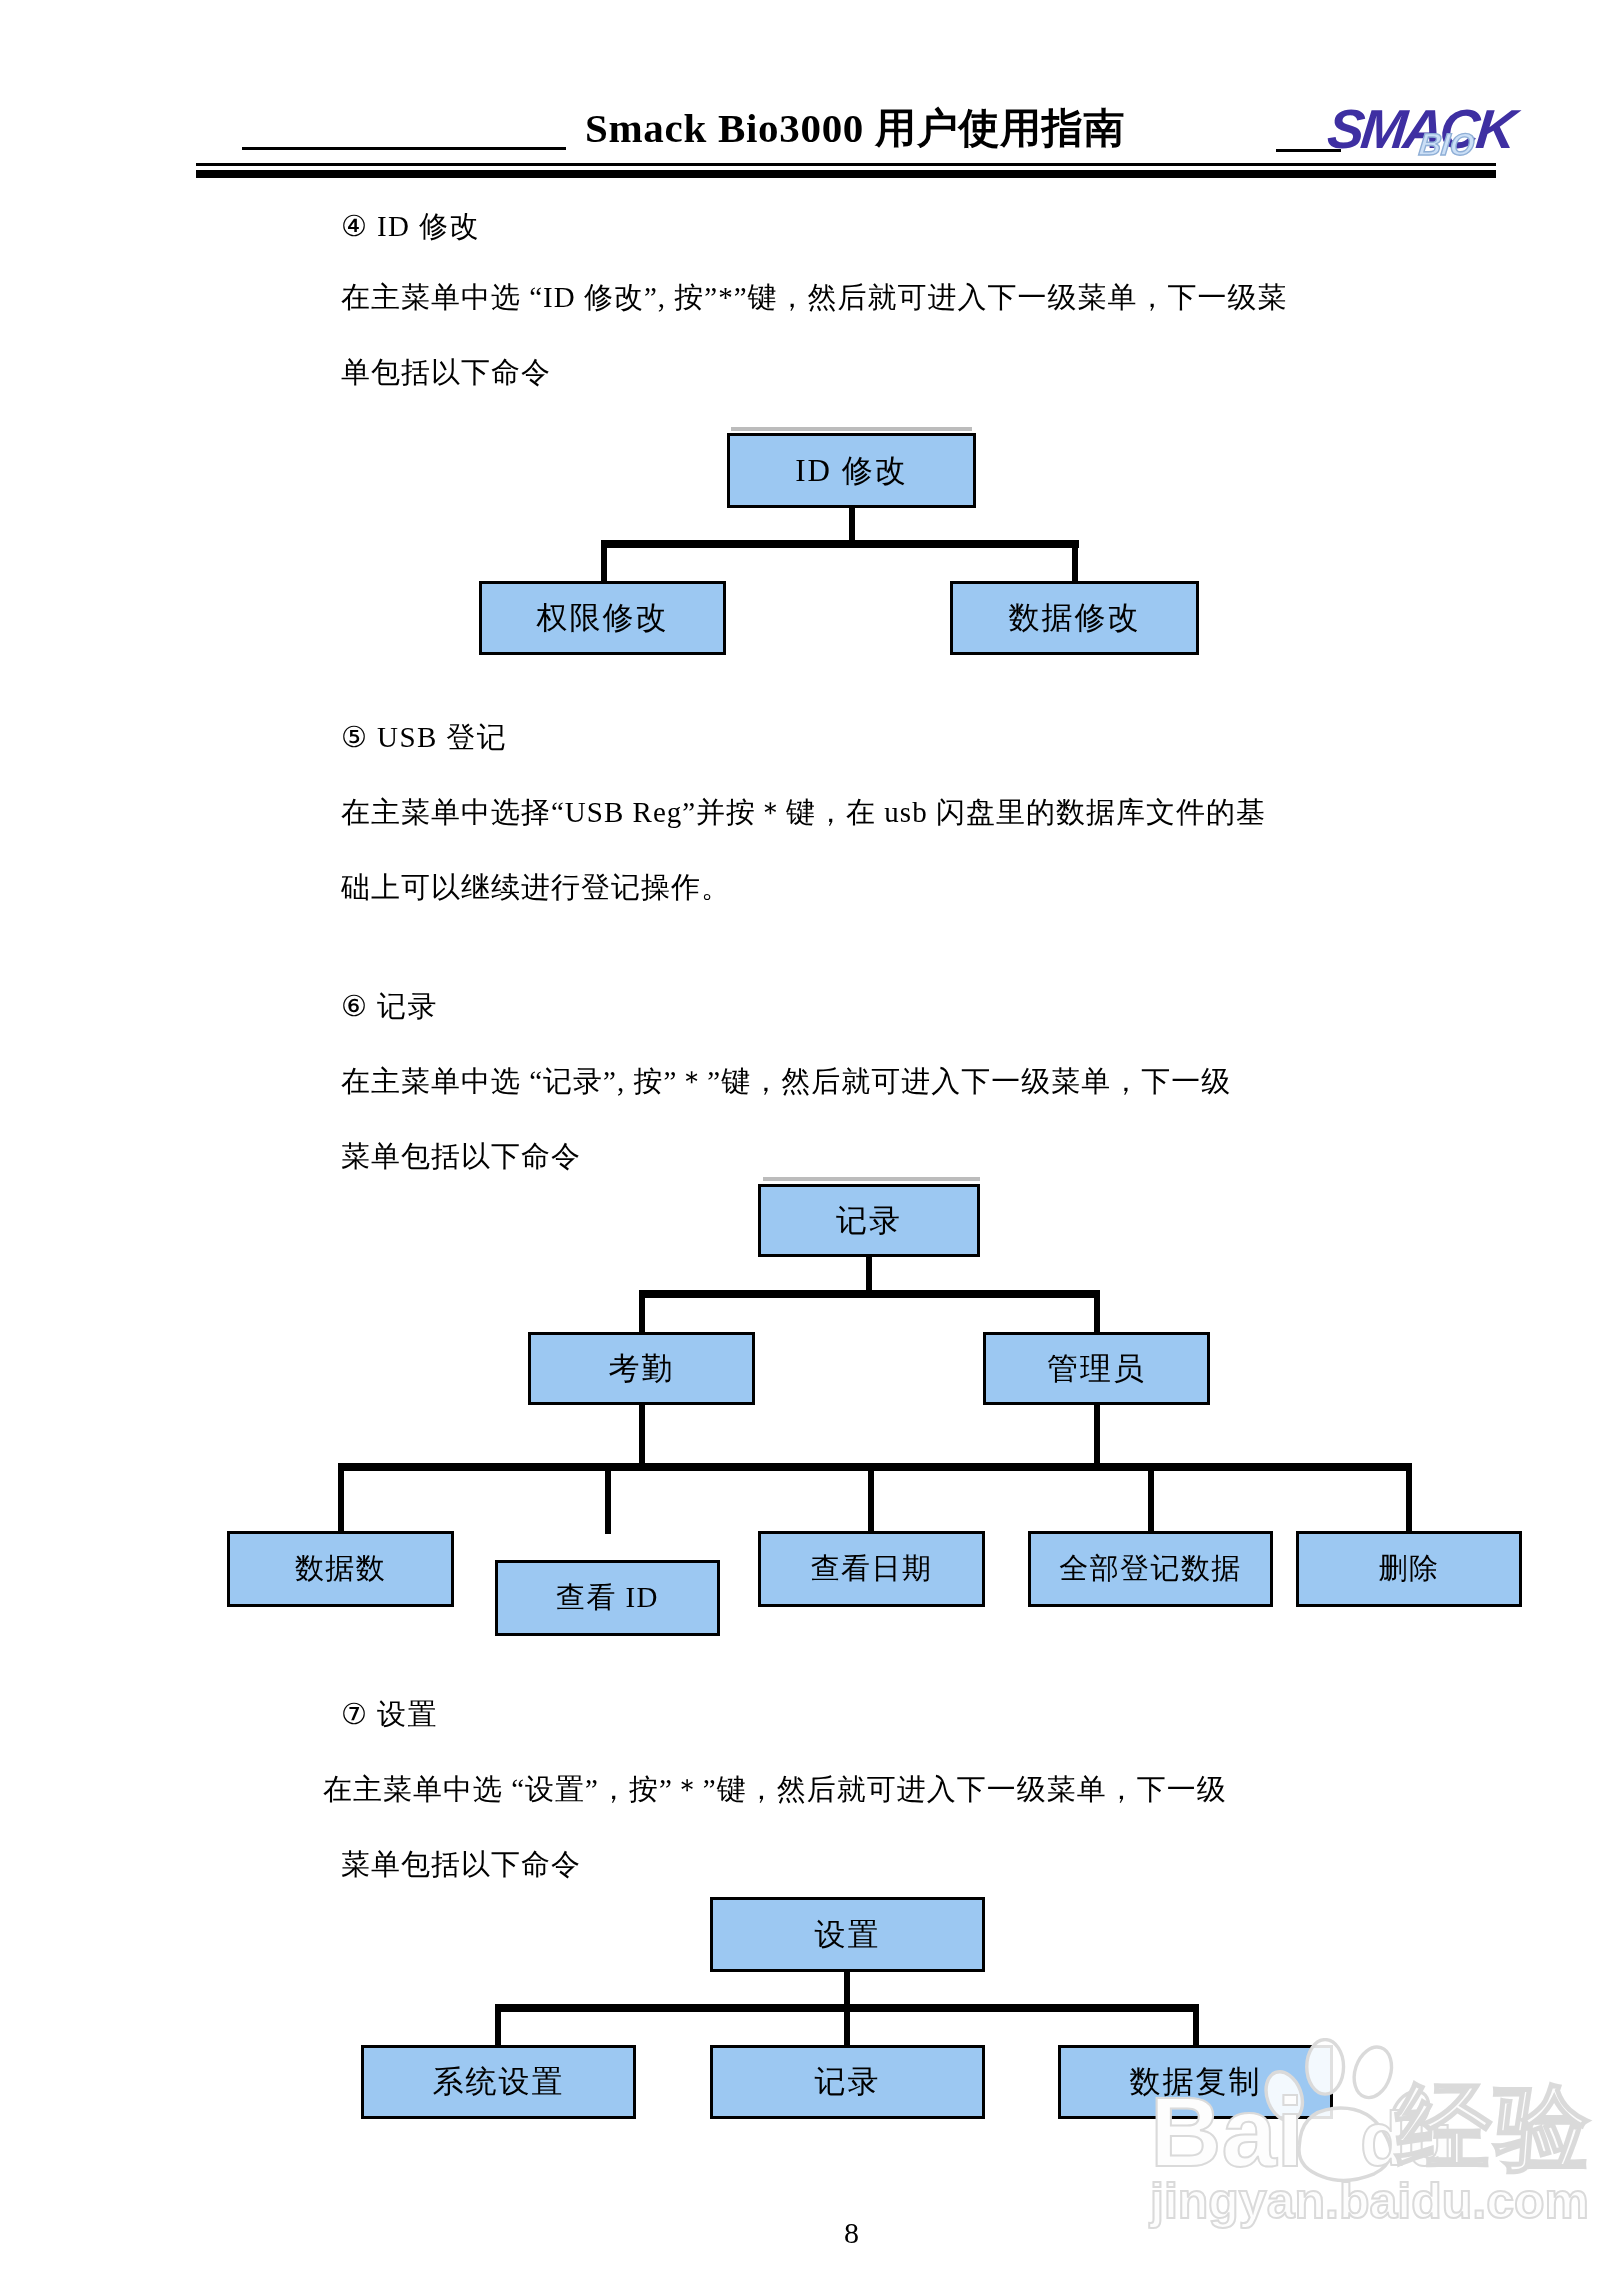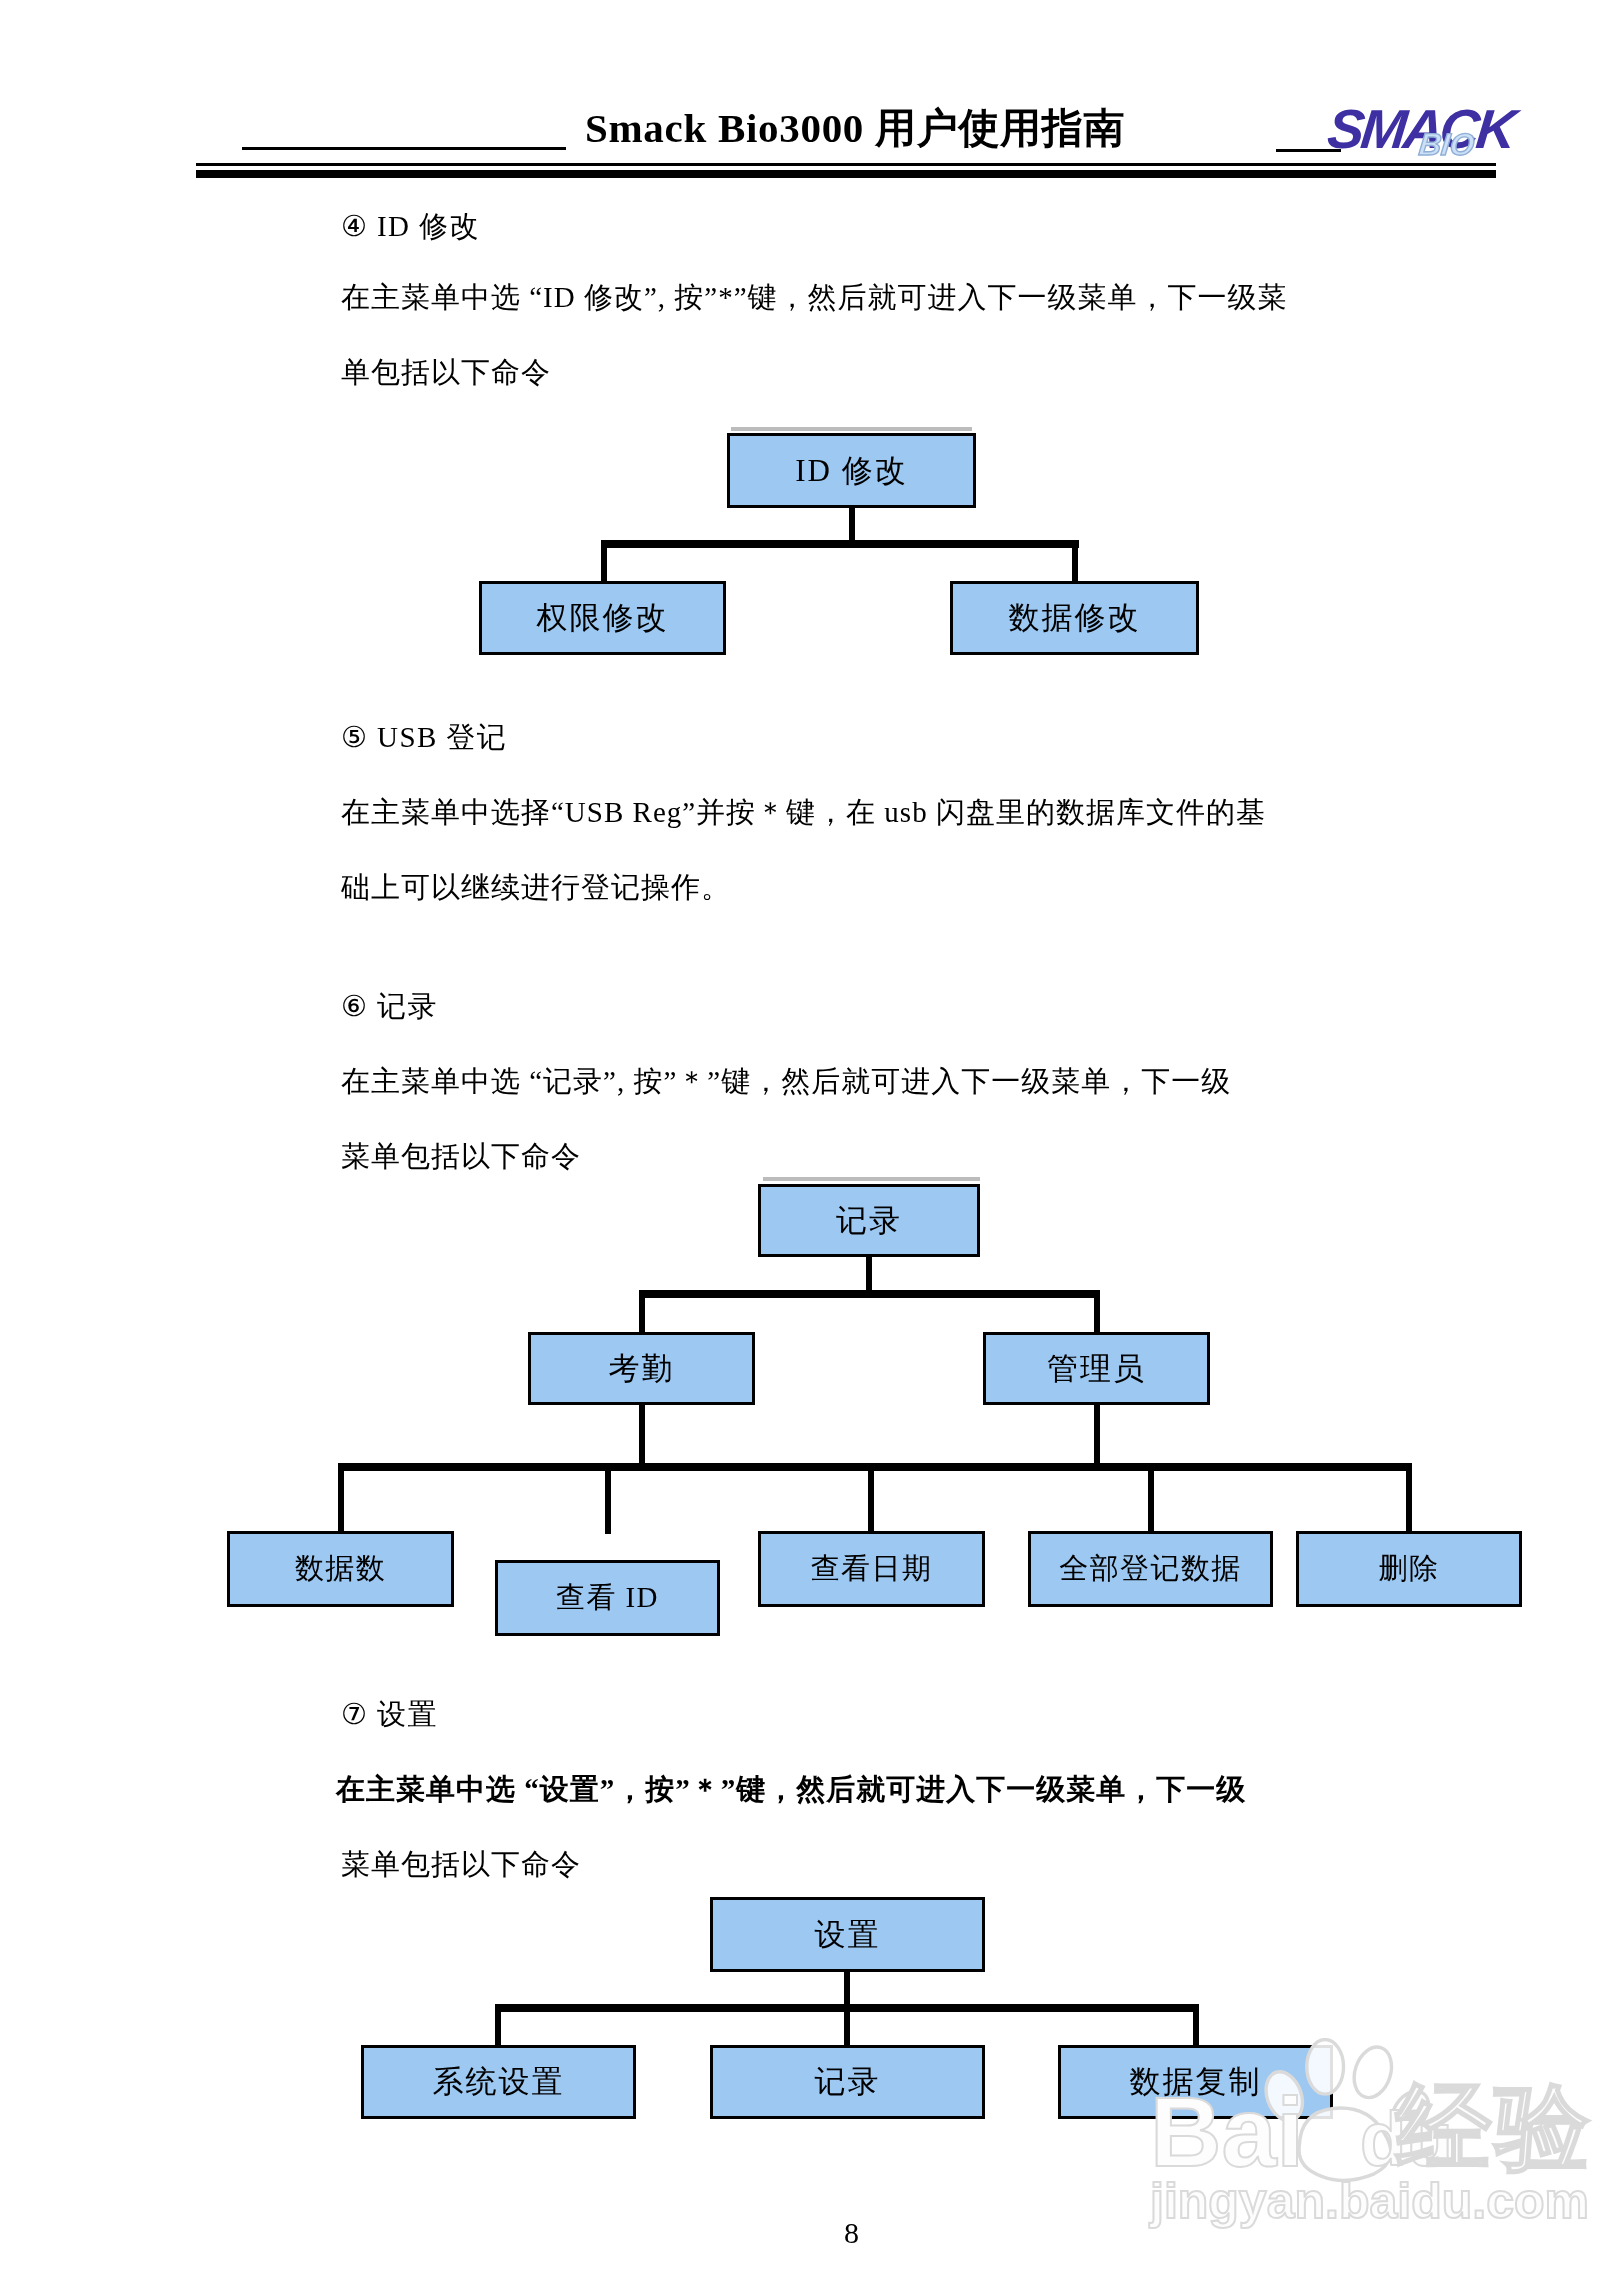--- a/index.html
+++ b/index.html
@@ -102,21 +102,21 @@
   <div class="rule" style="left:1148px;top:1471px;width:5.5px;height:63px;"></div>
   <div class="rule" style="left:1406px;top:1471px;width:5.5px;height:63px;"></div>
 
   <div class="fbox small" style="left:227px;top:1531px;width:227px;height:76px;">数据数</div>
   <div class="fbox small" style="left:495px;top:1531px;width:225px;height:76px;margin-top:29px;">查看 ID</div>
   <div class="fbox small" style="left:758px;top:1531px;width:227px;height:76px;font-family:Liberation Mono, monospace;">查看日期</div>
   <div class="fbox small" style="left:1028px;top:1531px;width:245px;height:76px;">全部登记数据</div>
   <div class="fbox small" style="left:1296px;top:1531px;width:226px;height:76px;">删除</div>
 
   <div class="heading" style="left:341px;top:1695px;">⑦ 设置</div>
-  <div class="txt" style="left:336px;top:1770px;font-weight:bold;">在主菜单中选 “设置”，按”＊”键，然后就可进入下一级菜单，下一级</div>
+  <div class="txt" style="left:323px;top:1770px;">在主菜单中选 “设置”，按”＊”键，然后就可进入下一级菜单，下一级</div>
   <div class="txt" style="left:341px;top:1845px;">菜单包括以下命令</div>
 
   <div class="fbox" style="left:710px;top:1897px;width:275px;height:75px;">设置</div>
 
   <div class="rule" style="left:844px;top:1972px;width:5.5px;height:40px;"></div>
   <div class="rule" style="left:495px;top:2004px;width:704px;height:7.5px;"></div>
   <div class="rule" style="left:495px;top:2012px;width:5.5px;height:36px;"></div>
   <div class="rule" style="left:844px;top:2012px;width:5.5px;height:36px;"></div>
   <div class="rule" style="left:1193px;top:2012px;width:5.5px;height:36px;"></div>
 

